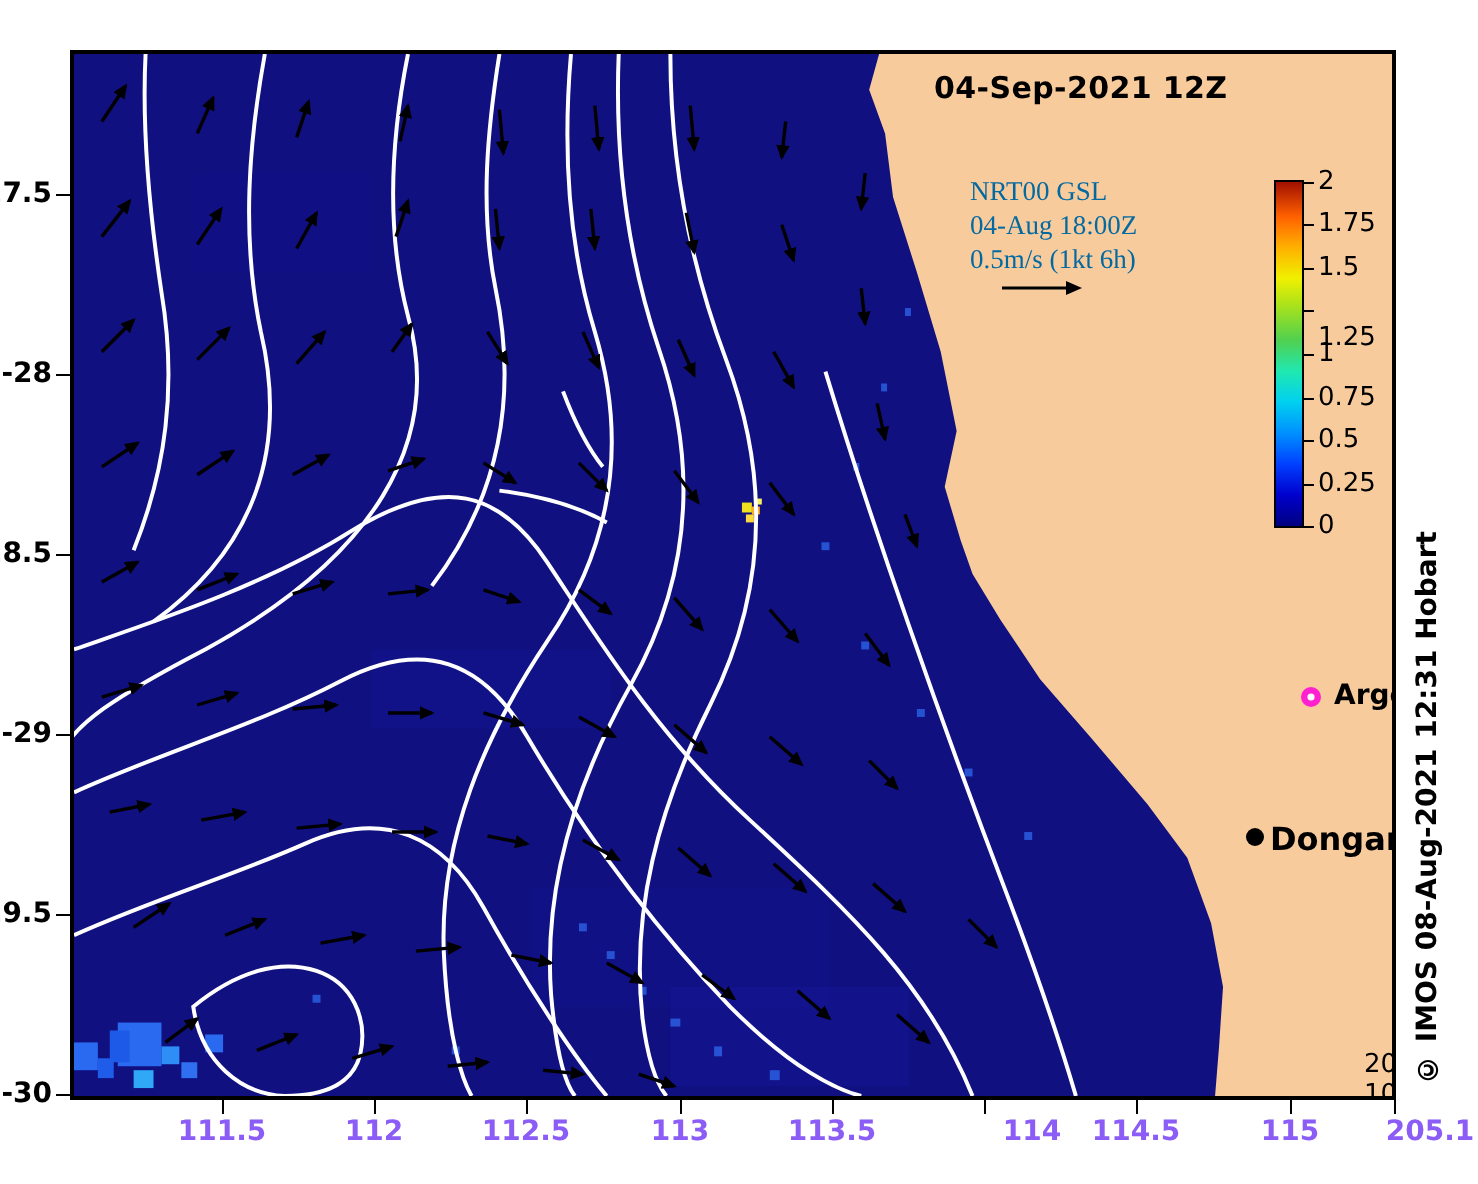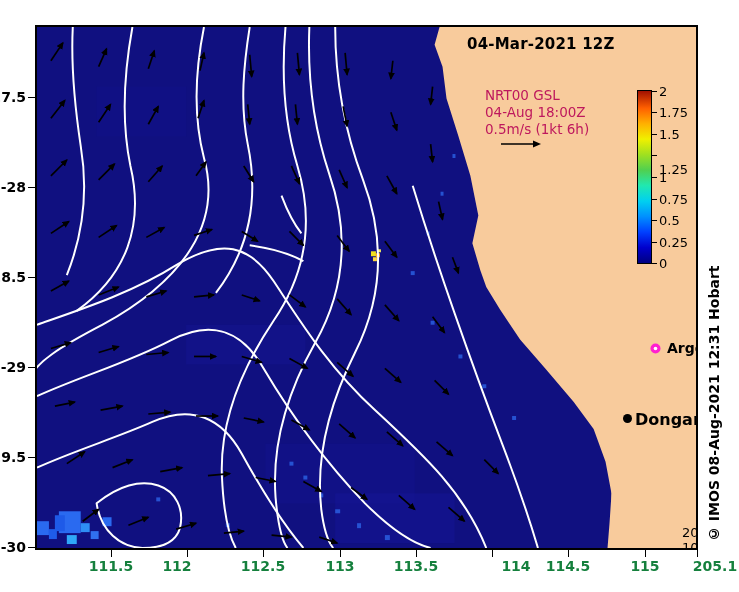--- a/index.html
+++ b/index.html
@@ -41,21 +41,21 @@
     top: 550px;
     width: 1px;
     height: 7px;
     background: #000;
   }
   .x-label {
     position: absolute;
     top: 558px;
     font-size: 14px;
     font-weight: bold;
-    color: #15803d;
+    color: #8b5cf6;
     transform: translateX(-50%);
     white-space: nowrap;
   }
   .y-tick {
     position: absolute;
     left: 28px;
     width: 7px;
     height: 1px;
     background: #000;
   }
@@ -78,23 +78,24 @@
     font-weight: bold;
     color: #000;
     white-space: nowrap;
     letter-spacing: 0.2px;
   }
   #annot-block {
     position: absolute;
     left: 448px;
     top: 60px;
     font-size: 13.5px;
-    color: #be185d;
+    color: #0369a1;
     line-height: 17px;
     white-space: nowrap;
+    font-family: Liberation Serif, serif;
   }
   #annot-arrow {
     position: absolute;
     left: 463px;
     top: 112px;
     width: 42px;
     height: 10px;
   }
 
   
@@ -382,21 +383,21 @@
       <line x1="236" y1="512" x2="256" y2="514"></line>
       <line x1="284" y1="514" x2="302" y2="520"></line>
 
       <line x1="398" y1="60" x2="396" y2="78"></line>
       <line x1="396" y1="118" x2="398" y2="136"></line>
       <line x1="404" y1="176" x2="408" y2="194"></line>
       <line x1="418" y1="232" x2="424" y2="248"></line>
     </g>
   </svg>
 
-  <div id="title-text">04-Mar-2021 12Z</div>
+  <div id="title-text">04-Sep-2021 12Z</div>
 
   <div id="annot-block">
     <div>NRT00 GSL</div>
     <div>04-Aug 18:00Z</div>
     <div>0.5m/s (1kt 6h)</div>
   </div>
   <svg id="annot-arrow" viewBox="0 0 42 10">
     <line x1="1" y1="5" x2="34" y2="5" stroke="#000" stroke-width="1.6"></line>
     <path d="M33,1.5 L41,5 L33,8.5 z" fill="#000"></path>
   </svg>
@@ -446,21 +447,21 @@
 <div class="x-tick" style="left:187px"></div>
 <div class="x-tick" style="left:263px"></div>
 <div class="x-tick" style="left:340px"></div>
 <div class="x-tick" style="left:416px"></div>
 <div class="x-tick" style="left:492px"></div>
 <div class="x-tick" style="left:568px"></div>
 <div class="x-tick" style="left:645px"></div>
 <div class="x-tick" style="left:697px"></div>
 
 <div class="x-label" style="left:111px">111.5</div>
-<div class="x-label" style="left:177px">112</div>
+<div class="x-label" style="left:187px">112</div>
 <div class="x-label" style="left:263px">112.5</div>
 <div class="x-label" style="left:340px">113</div>
 <div class="x-label" style="left:416px">113.5</div>
 <div class="x-label" style="left:516px">114</div>
 <div class="x-label" style="left:568px">114.5</div>
 <div class="x-label" style="left:645px">115</div>
 <div class="x-label" style="left:715px">205.1</div>
 
 <div class="y-tick" style="top:97px"></div>
 <div class="y-tick" style="top:187px"></div>

